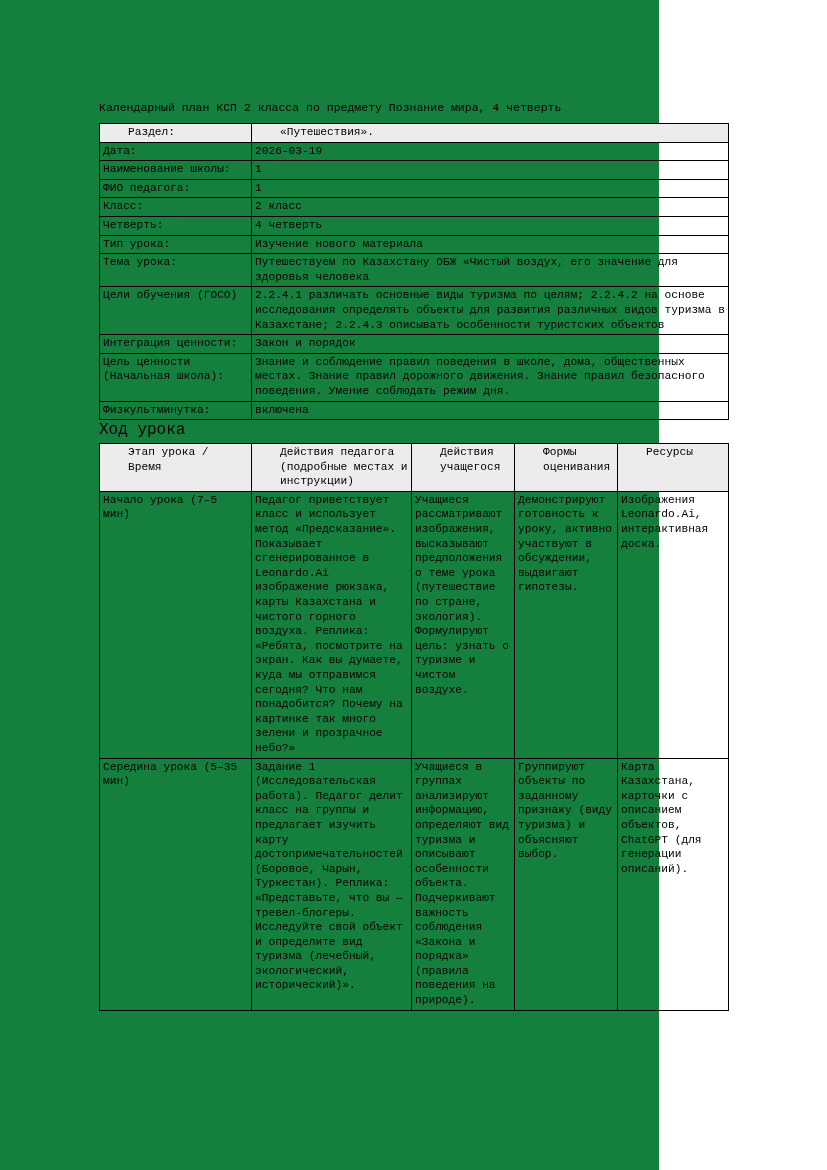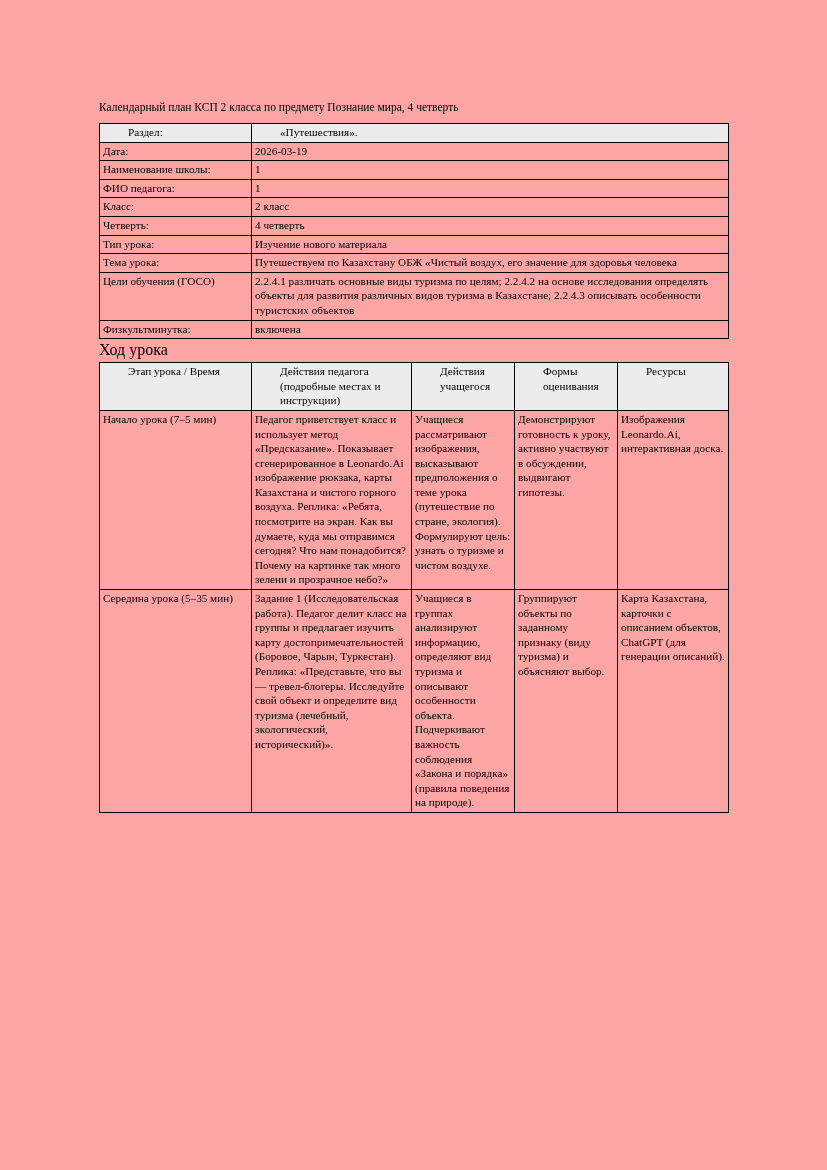--- a/index.html
+++ b/index.html
@@ -13,23 +13,24 @@
     height: 1170px;
     font-family: "Liberation Serif", "DejaVu Serif", serif;
     color: #000000;
     position: relative;
     overflow: hidden;
   }
   .page {
     position: absolute;
     left: 0;
     top: 0;
-    width: 827px;
+    width: 659px;
     height: 1170px;
-    background: #fca5a5;
+    background: #15803d;
+    font-family: Liberation Mono, monospace;
   }
   .content {
     position: absolute;
     left: 99px;
     top: 100px;
     width: 629px;
   }
   .doc-title {
     font-size: 11.5px;
     line-height: 15px;
@@ -122,20 +123,28 @@
           </tr>
           <tr>
             <td>Тема урока:</td>
             <td>Путешествуем по Казахстану ОБЖ «Чистый воздух, его значение для здоровья человека</td>
           </tr>
           <tr>
             <td>Цели обучения (ГОСО)</td>
             <td>2.2.4.1 различать основные виды туризма по целям; 2.2.4.2 на основе исследования определять объекты для развития различных видов туризма в Казахстане; 2.2.4.3 описывать особенности туристских объектов</td>
           </tr>
           <tr>
+            <td>Интеграция ценности:</td>
+            <td>Закон и порядок</td>
+          </tr>
+          <tr>
+            <td>Цель ценности (Начальная школа):</td>
+            <td>Знание и соблюдение правил поведения в школе, дома, общественных местах. Знание правил дорожного движения. Знание правил безопасного поведения. Умение соблюдать режим дня.</td>
+          </tr>
+          <tr>
             <td>Физкультминутка:</td>
             <td>включена</td>
           </tr>
         </tbody>
     </table>
 
     <p class="section-label">Ход урока</p>
 
     <table class="grid flow-table">
       <colgroup>

